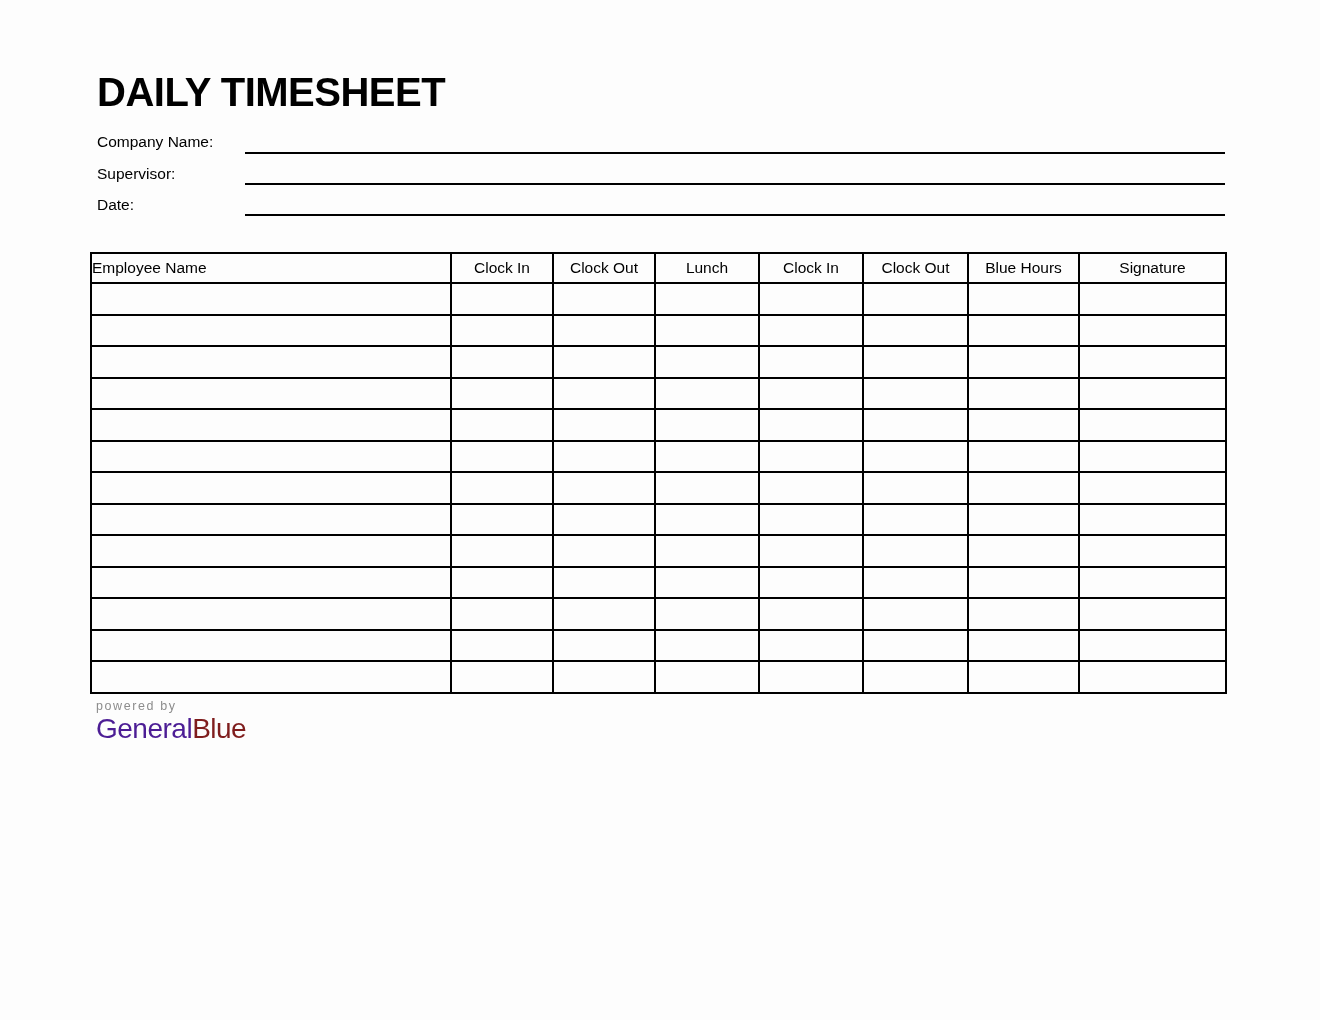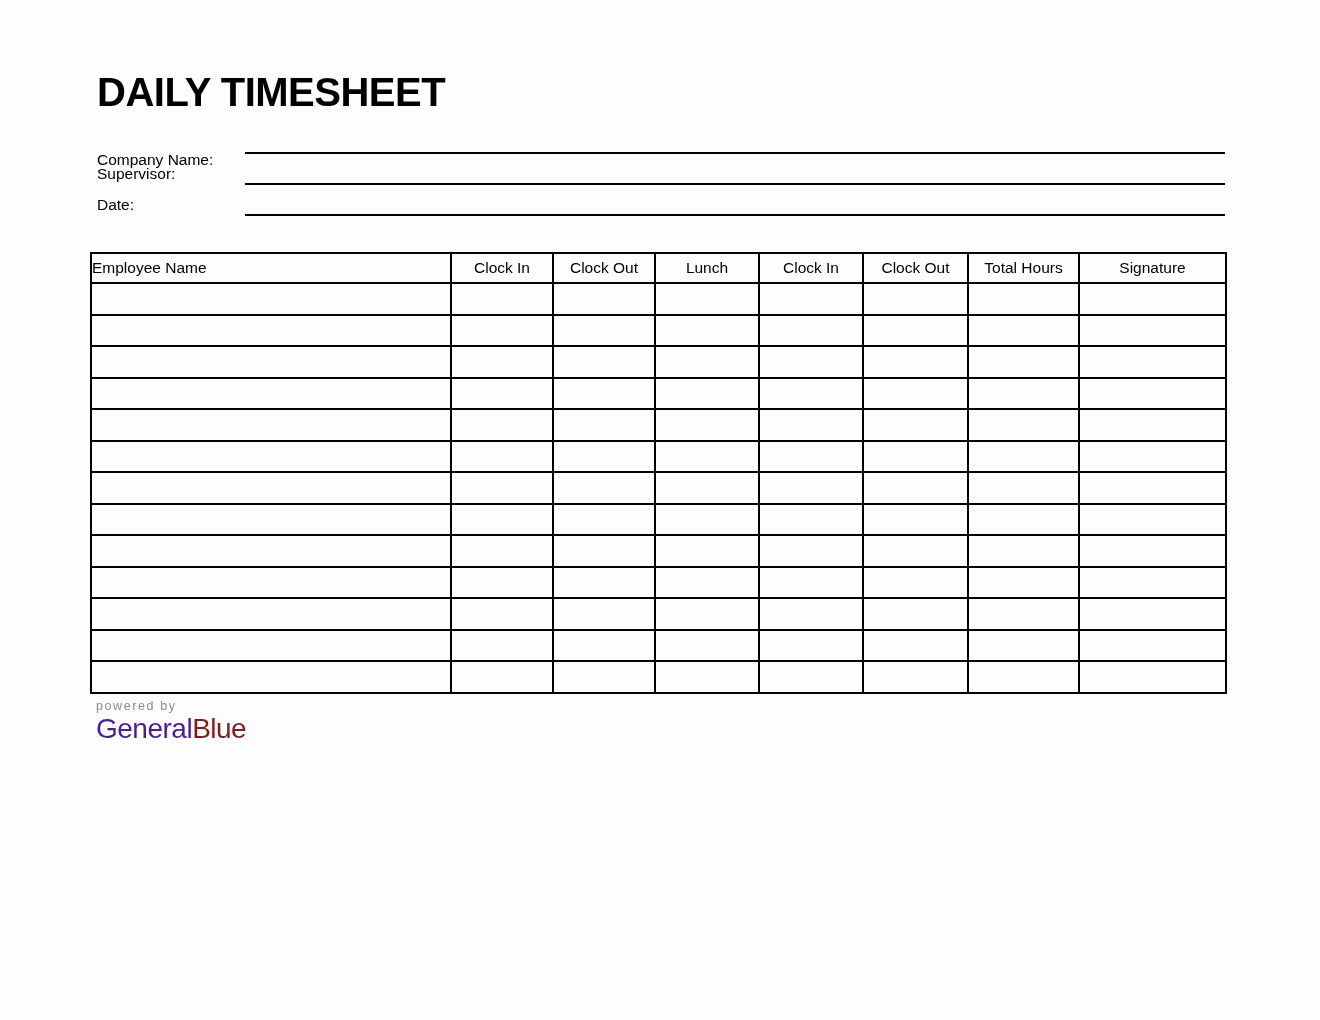--- a/index.html
+++ b/index.html
@@ -31,21 +31,21 @@
     white-space: nowrap;
   }
   .field-line {
     position: absolute;
     left: 245px;
     width: 980px;
     height: 2px;
     background: #000;
     font-size: 15.5px;
   }
-  .fl-0 { top: 150px; } .ln-0 { top: 152px; }
+  .fl-0 { top: 132px; } .ln-0 { top: 152px; }
   .fl-1 { top: 164px; } .ln-1 { top: 183px; }
   .fl-2 { top: 195px; } .ln-2 { top: 214px; }
 
   table.timesheet {
     position: absolute;
     left: 90px; top: 252px;
     width: 1135px;
     border-collapse: collapse;
     table-layout: fixed;
   }
@@ -112,21 +112,21 @@
         <col style="width: 147px;">
       </colgroup>
     <thead>
       <tr>
           <th class="left">Employee Name</th>
           <th>Clock In</th>
           <th>Clock Out</th>
           <th>Lunch</th>
           <th>Clock In</th>
           <th>Clock Out</th>
-          <th>Total Hours</th>
+          <th>Blue Hours</th>
           <th>Signature</th>
         </tr>
     </thead>
     <tbody>
         <tr>
           <td></td>
           <td></td>
           <td></td>
           <td></td>
           <td></td>

